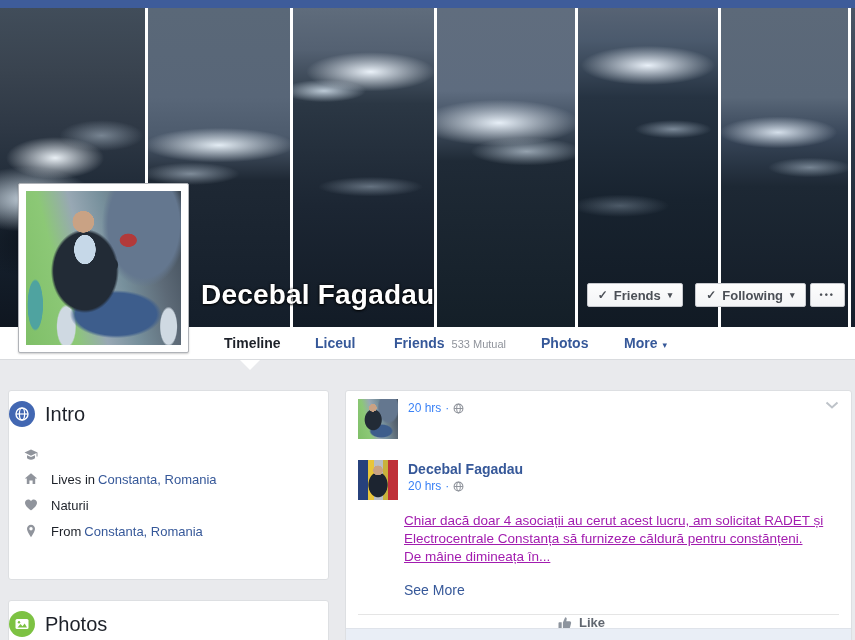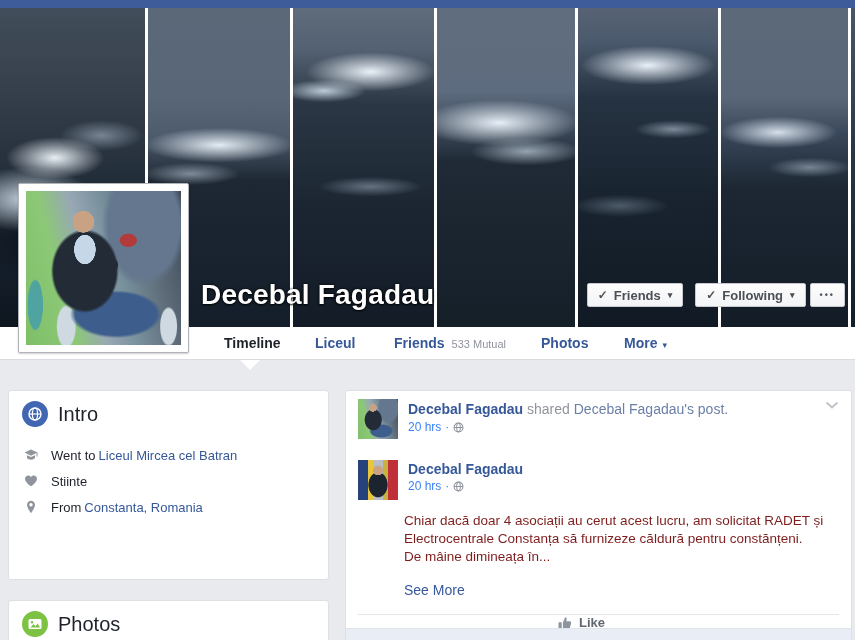--- a/index.html
+++ b/index.html
@@ -92,21 +92,21 @@
   .tab { position:absolute; top:0; height:33px; line-height:33px; font-size:14px; font-weight:bold;
     color:#365899; cursor:pointer; white-space:nowrap; }
   .tab.active { color:#1d2129; cursor:default; }
   .tab .meta { font-size:11px; font-weight:normal; color:#90949c; margin-left:7px; }
   .tab .car { font-size:9px; margin-left:5px; }
   .tab-wedge { position:absolute; left:240px; top:360px; width:0; height:0; z-index:4;
     border-left:10px solid transparent; border-right:10px solid transparent; border-top:10px solid #fff; }
 
   
   .card { position:absolute; background:#fff; border:1px solid #dddfe2; border-radius:3px; }
-  .card-head { display:flex; align-items:center; padding:10px 12px 0 13px; }
+  .card-head { display:flex; align-items:center; padding:10px 12px 0 0; }
   .card-title { font-size:20px; color:#1d2129; margin-left:10px; }
   .circle-ic { width:26px; height:26px; border-radius:50%; display:flex; align-items:center; justify-content:center; flex:none; }
   .circle-ic.blue { background:#4267b2; }
   .circle-ic.green { background:#7dc243; }
 
   
   .intro-card { left:8px; top:390px; width:321px; height:190px; }
   .intro-list { padding:20px 12px 0 10px; }
   .intro-item { display:flex; margin-bottom:9px; font-size:13px; line-height:17px; color:#1d2129; }
   .intro-item .ic { width:20px; margin:1px 10px 0 2px; flex:none; display:flex; justify-content:center; }
@@ -136,21 +136,21 @@
   .head-txt { margin-left:10px; padding-top:1px; }
   .head-line1 { font-size:14px; line-height:19px; color:#90949c; }
   .head-line1 .author { font-weight:bold; color:#365899; cursor:pointer; }
   .head-line1 .shared-ref { color:#6b7fa7; cursor:pointer; }
   .head-sub { font-size:12px; color:#3b82f6; margin-top:1px; display:flex; align-items:center; }
   .head-sub .dot { margin:0 4px; }
   .post-menu { position:absolute; right:12px; top:10px; cursor:pointer; }
   .inner-head { margin-top:13px; }
   .inner-head .author2 { font-size:14px; font-weight:bold; color:#365899; line-height:17px; cursor:pointer; }
   .post-body { margin:12px 12px 16px 58px; width:442px; font-size:13.5px; line-height:18px;
-    color:#7f1d1d; white-space:pre-line; }
+    color:#a21caf; white-space:pre-line;text-decoration:underline; }
   .see-more { margin:10px 12px 0 58px; font-size:14px; color:#365899; cursor:pointer; }
   .post-actions { margin:16px 12px 0 12px; border-top:1px solid #e5e5e5; height:29px;
     display:flex; align-items:center;flex-direction:column; }
   .paction { display:flex; align-items:center; margin-right:34px; cursor:pointer; }
   .paction .lbl { font-size:13px; font-weight:bold; color:#616770; margin-left:6px; }
   .comment-strip { position:absolute; left:0; bottom:0; width:100%; height:17px;
     background:#e9eef6; border-top:1px solid #dfe3ea; }
 
   svg { display:block; }
 </style>
@@ -213,29 +213,36 @@
       </span>
       <span class="card-title">Intro</span>
     </div>
     <div class="intro-list">
       <div class="intro-item">
         <span class="ic">
             <svg width="14" height="14" viewBox="0 0 14 14">
               <path fill="#90949c" d="M7 1.5L.5 4.6 7 7.7l5.5-2.6v3.4h1V4.6L7 1.5zM3 7.2v2.6c0 1 1.8 1.9 4 1.9s4-.9 4-1.9V7.2L7 9.1 3 7.2z"></path>
             </svg>
           </span>
-        <span class="txt"><span class="plain">Went to</span><a class="lnk">Liceul Mircea cel Batran</a></span>
+      </div>
+      <div class="intro-item">
+        <span class="ic">
+            <svg width="14" height="14" viewBox="0 0 14 14">
+              <path fill="#90949c" d="M7 1.2l6.2 5.2h-2V12H8.6V8.6H5.4V12H2.8V6.4h-2L7 1.2z"></path>
+            </svg>
+          </span>
+        <span class="txt"><span class="plain">Lives in</span><a class="lnk">Constanta, Romania</a></span>
       </div>
       <div class="intro-item">
         <span class="ic">
             <svg width="14" height="14" viewBox="0 0 14 14">
               <path fill="#90949c" d="M7 12.3S1 8.7 1 4.8C1 2.9 2.5 1.5 4.25 1.5 5.4 1.5 6.5 2.1 7 3.1c.5-1 1.6-1.6 2.75-1.6C11.5 1.5 13 2.9 13 4.8c0 3.9-6 7.5-6 7.5z"></path>
             </svg>
           </span>
-        <span class="txt"><span class="plain">Stiinte</span><a class="lnk"></a></span>
+        <span class="txt"><span class="plain">Naturii</span><a class="lnk"></a></span>
       </div>
       <div class="intro-item">
         <span class="ic">
             <svg width="14" height="14" viewBox="0 0 14 14">
               <path fill="#90949c" d="M7 .8C4.8.8 3 2.6 3 4.8c0 3 4 8.4 4 8.4s4-5.4 4-8.4C11 2.6 9.2.8 7 .8zm0 5.7a1.7 1.7 0 1 1 0-3.4 1.7 1.7 0 0 1 0 3.4z"></path>
             </svg>
           </span>
         <span class="txt"><span class="plain">From</span><a class="lnk">Constanta, Romania</a></span>
       </div>
     </div>
@@ -251,25 +258,20 @@
           </svg>
       </span>
       <span class="card-title">Photos</span>
     </div>
   </div>
 
   <div class="card post-card">
     <div class="post-head">
       <div class="avatar a-cover"></div>
       <div class="head-txt">
-        <div class="head-line1">
-          <span class="author">Decebal Fagadau</span>
-          <span>shared</span>
-          <span class="shared-ref">Decebal Fagadau's post.</span>
-        </div>
         <div class="head-sub">
           <span>20 hrs</span>
           <span class="dot">·</span>
           <span>
               <svg width="11" height="11" viewBox="0 0 11 11">
                 <circle cx="5.5" cy="5.5" r="4.4" fill="none" stroke="#90949c" stroke-width="1.1"></circle>
                 <ellipse cx="5.5" cy="5.5" rx="1.9" ry="4.4" fill="none" stroke="#90949c" stroke-width="1"></ellipse>
                 <line x1="1.1" y1="5.5" x2="9.9" y2="5.5" stroke="#90949c" stroke-width="1"></line>
               </svg>
             </span>

